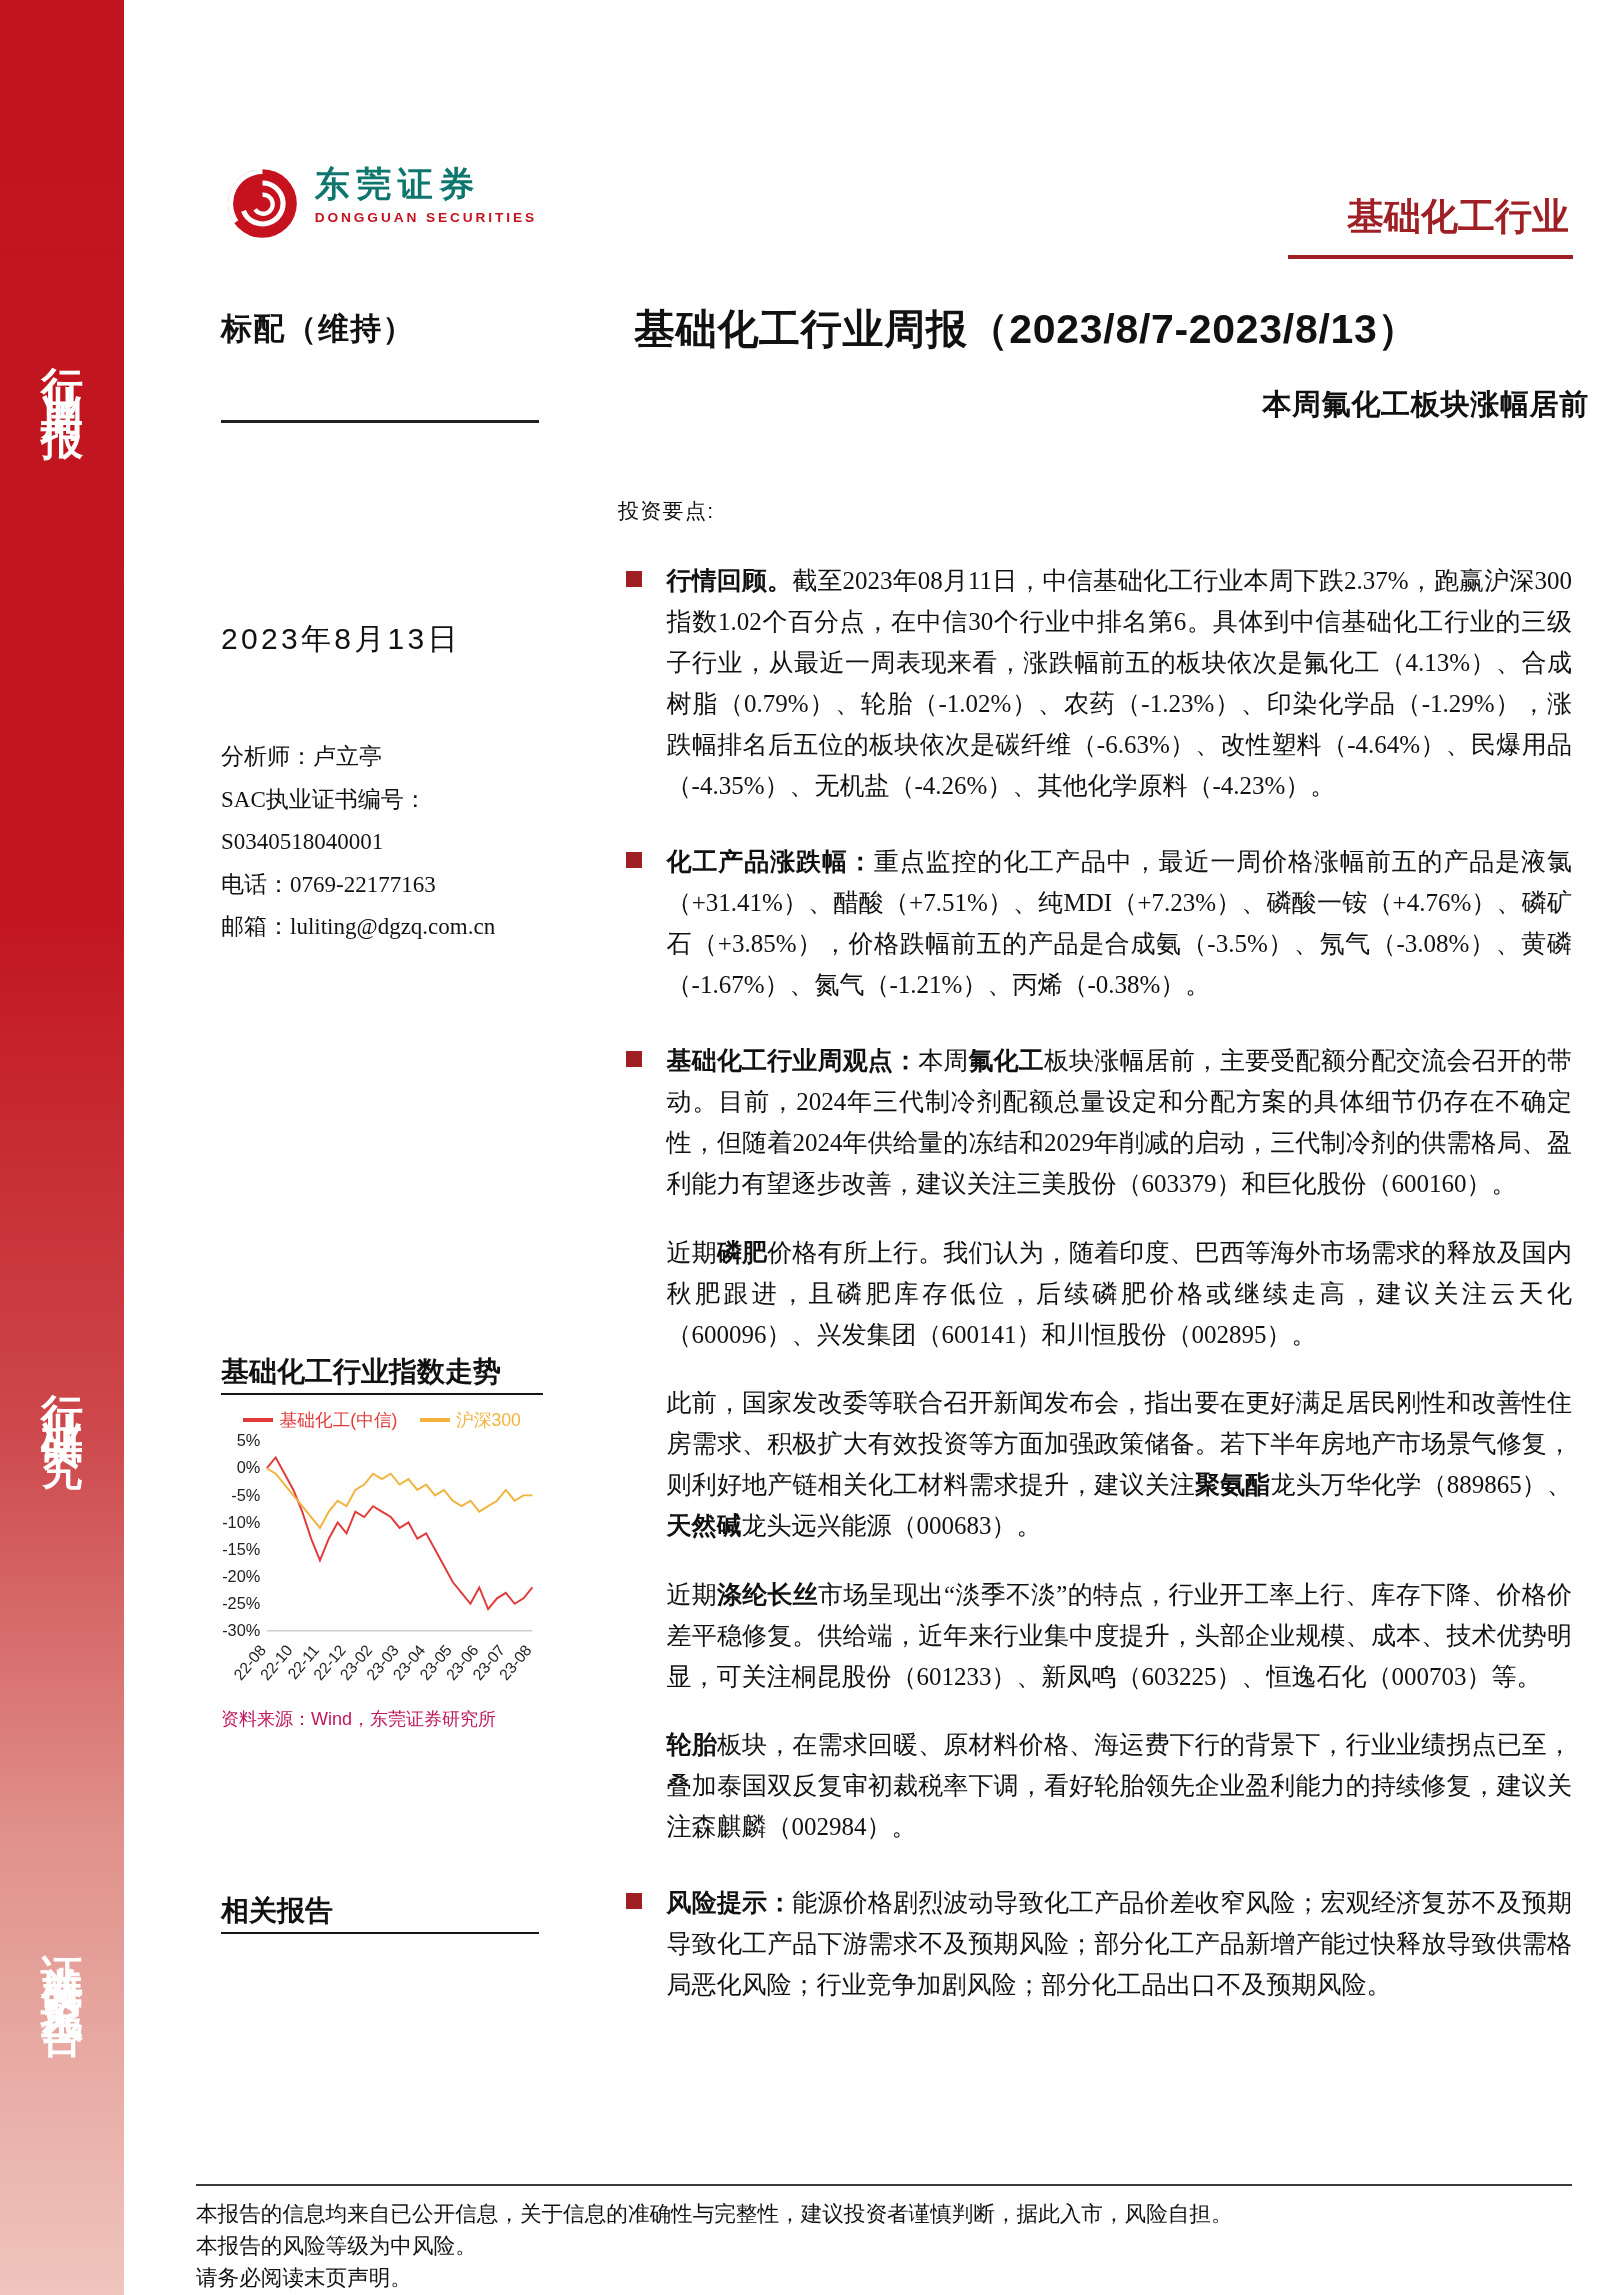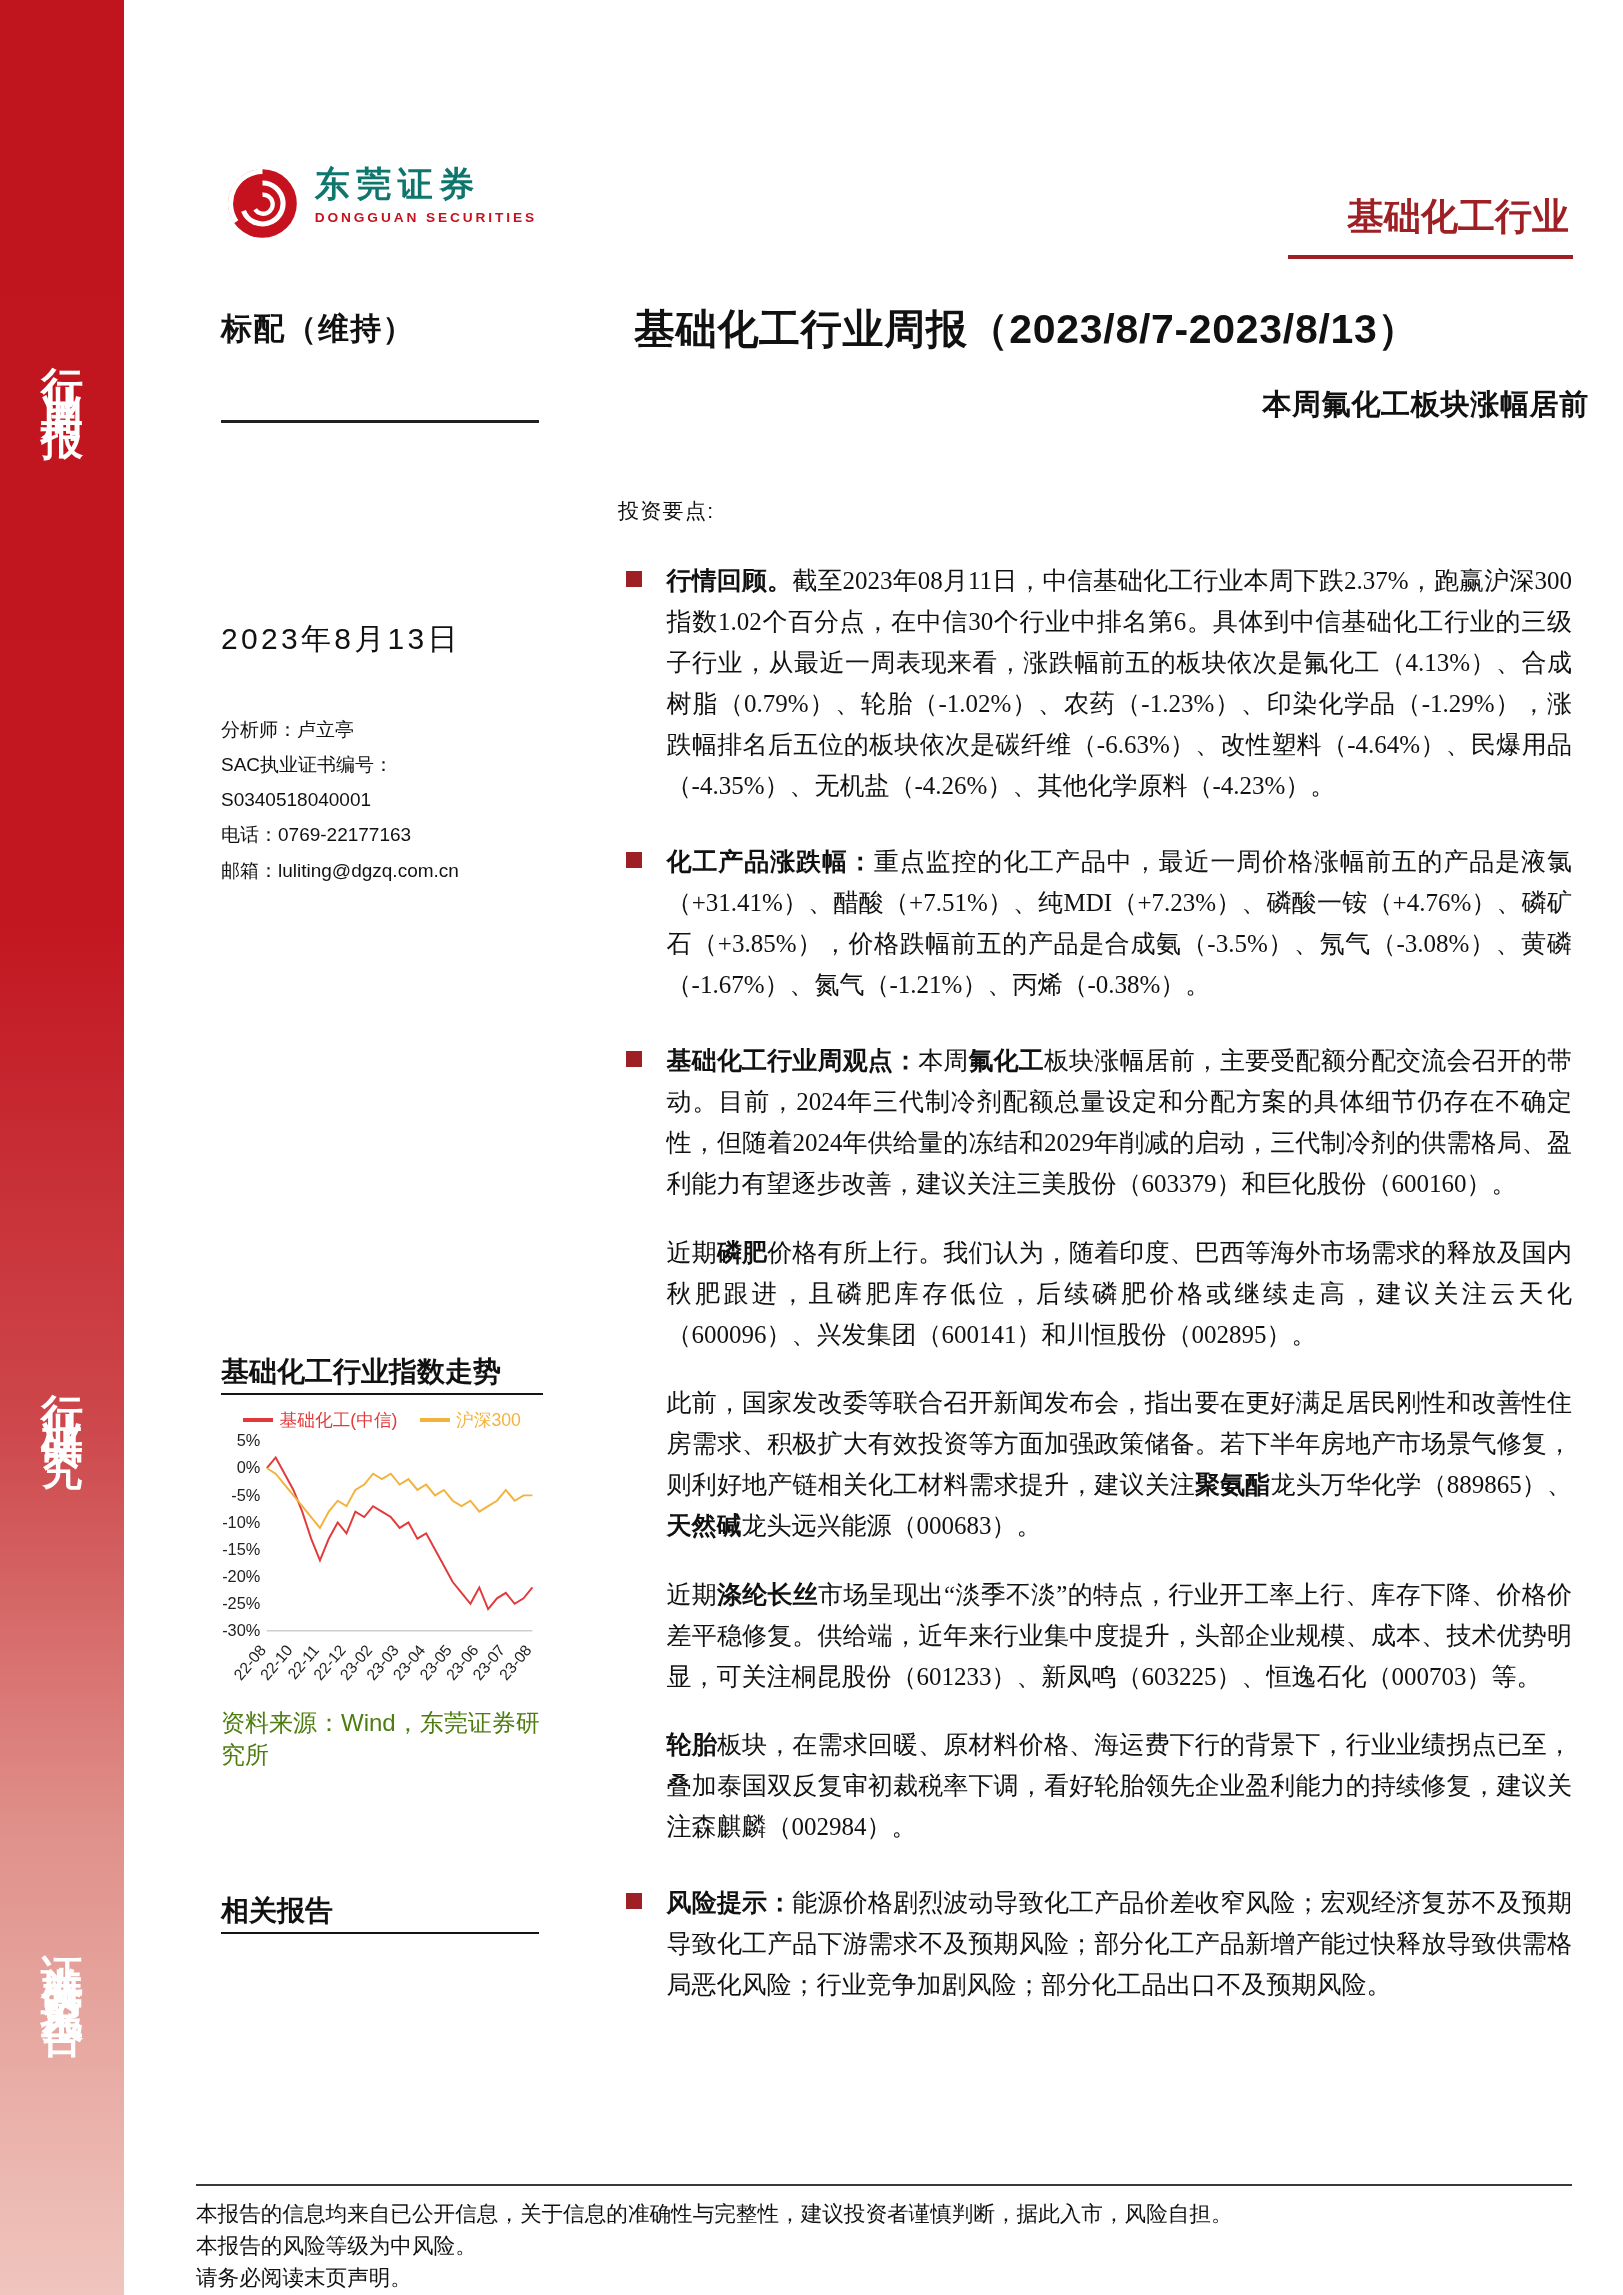--- a/index.html
+++ b/index.html
@@ -26,28 +26,28 @@
   
   .rating{position:absolute;left:221px;top:308px;width:318px;height:115px;box-sizing:border-box;
     font-size:31px;font-weight:700;border-bottom:3.3px solid #202020;letter-spacing:1.3px;}
   .titlecell{position:absolute;left:634px;top:302px;width:955px;}
   .rtitle{font-size:41px;font-weight:700;letter-spacing:0.7px;}
   .rsub{text-align:right;font-size:29px;font-weight:700;margin-top:27.5px;letter-spacing:0.7px;}
 
   
   .leftcol{position:absolute;left:221px;top:619px;width:318px;}
   .date{font-size:30px;font-weight:500;letter-spacing:3.3px;}
-  .analyst{margin-top:52px;font-family:Liberation Sans, sans-serif;
-    font-size:19px;line-height:1.85;}
+  .analyst{margin-top:76px;font-family:Liberation Serif, serif;
+    font-size:23px;line-height:1.85;}
   .chartsec{position:absolute;left:221px;top:1353px;width:322px;}
   .sechead{font-size:28px;font-weight:700;padding-bottom:2px;border-bottom:2.6px solid #151515;}
   .legend{display:flex;justify-content:center;gap:22px;margin-top:13px;}
   .litem{display:flex;align-items:center;gap:6.5px;font-size:17.7px;}
   .lswatch{width:30px;height:3.3px;background:#999;}
-  .source{margin-top:14.4px;font-size:24px;color:#4d7c0f;}
+  .source{margin-top:14.4px;font-size:18px;color:#be185d;}
   .related{position:absolute;left:221px;top:1892px;width:318px;}
 
   
   .rightcol{position:absolute;left:618px;top:497px;width:954px;}
   .kp{font-size:21px;font-weight:400;letter-spacing:1.3px;}
   .bullet{display:flex;margin-top:35px;}
   .sq{flex:none;width:15.7px;height:15.7px;background:#9e1f24;margin:11px 25px 0 7.9px;}
   .bcontent{flex:1;font-family:"Liberation Serif","DejaVu Serif",serif;
     font-size:25px;line-height:1.64;text-align:justify;}
   .para + .para{margin-top:27.5px;}

